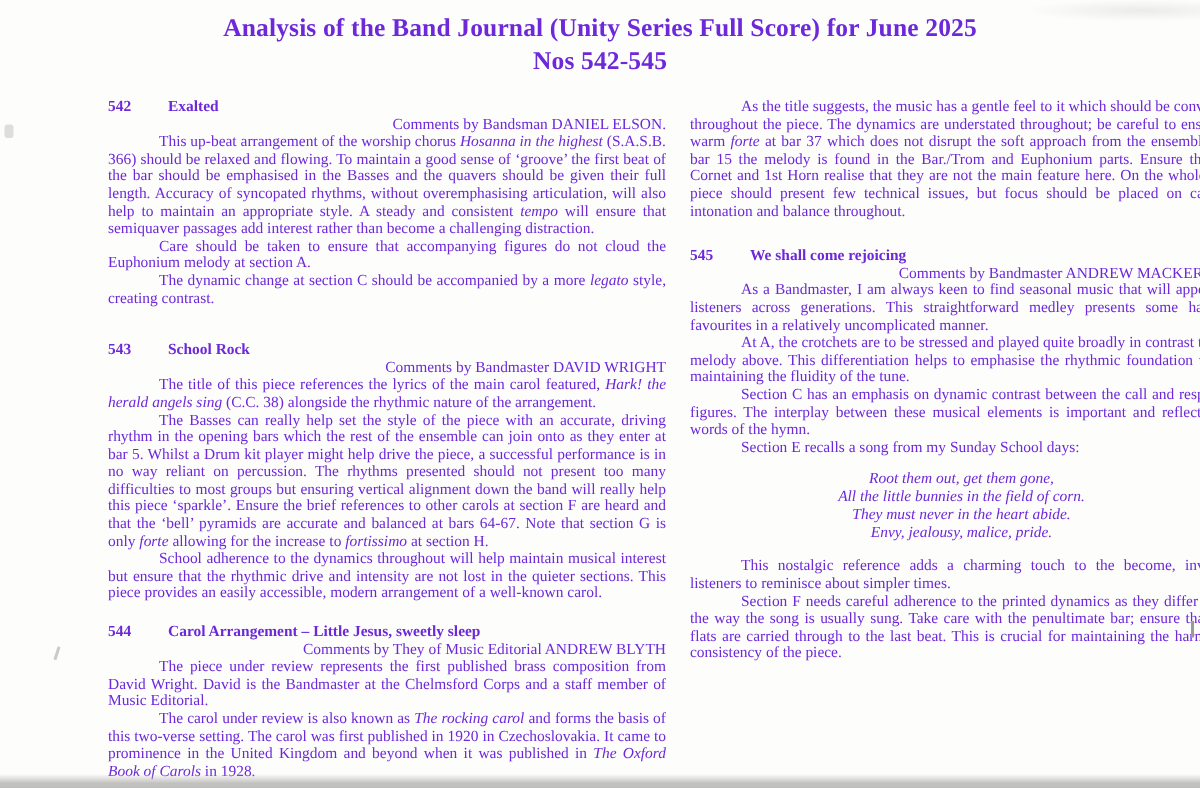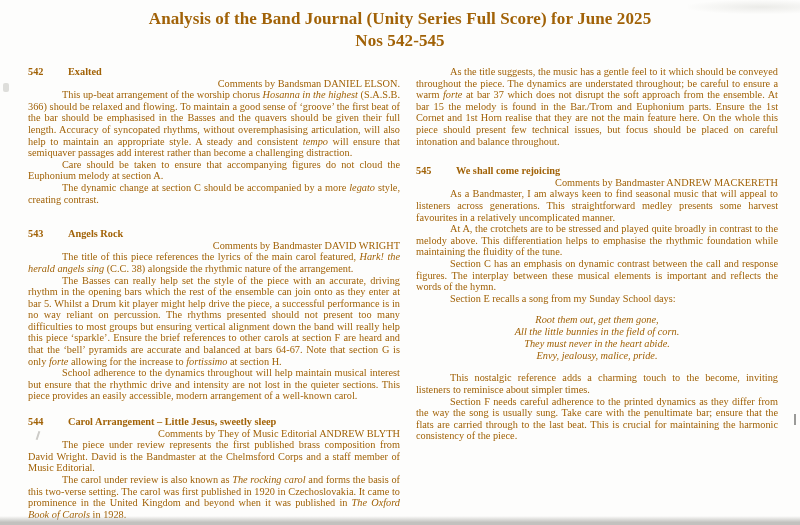--- a/index.html
+++ b/index.html
@@ -2,34 +2,35 @@
 <html><head>
 <meta charset="utf-8">
 <style>
   html,body{margin:0;padding:0;background:#888;}
   .page{
     position:relative;
     width:800px;height:525px;
     background:#fdfdfc;
     overflow:hidden;
     font-family:"Liberation Serif","DejaVu Serif",serif;
-    color:#a16207;
+    color:#6d28d9;
   }
   
   .doc-title{
     position:absolute;top:8px;left:0;width:800px;
     text-align:center;font-weight:bold;
     font-size:17px;line-height:22px;
     letter-spacing:.1px;
   }
   
   .col{
     position:absolute;top:66px;
     font-size:10.3px;line-height:11.6px;
     text-align:justify;
+    margin-left:44px;
   }
   .col-left{left:28px;width:372px;}
   .col-right{left:416px;width:362px;}
   
   .section-heading{font-weight:bold;text-align:left;}
   .section-number{display:inline-block;width:40px;}
   .byline{text-align:right;}
   p.para{margin:0;text-indent:34px;}
   .gap-l1{margin-top:23px;}
   .gap-l2{margin-top:14px;}
@@ -79,21 +80,21 @@
         <span class="section-number">542</span><span class="section-title">Exalted</span>
       </div>
       <div class="byline">Comments by Bandsman DANIEL ELSON.</div>
       <p class="para">This up-beat arrangement of the worship chorus <i>Hosanna in the highest</i> (S.A.S.B. 366) should be relaxed and flowing. To maintain a good sense of ‘groove’ the first beat of the bar should be emphasised in the Basses and the quavers should be given their full length. Accuracy of syncopated rhythms, without overemphasising articulation, will also help to maintain an appropriate style. A steady and consistent <i>tempo</i> will ensure that semiquaver passages add interest rather than become a challenging distraction.</p>
       <p class="para">Care should be taken to ensure that accompanying figures do not cloud the Euphonium melody at section A.</p>
       <p class="para">The dynamic change at section C should be accompanied by a more <i>legato</i> style, creating contrast.</p>
     </div>
 
     <div class="section gap-l1">
       <div class="section-heading">
-        <span class="section-number">543</span><span class="section-title">Angels Rock</span>
+        <span class="section-number">543</span><span class="section-title">School Rock</span>
       </div>
       <div class="byline">Comments by Bandmaster DAVID WRIGHT</div>
       <p class="para">The title of this piece references the lyrics of the main carol featured, <i>Hark! the herald angels sing</i> (C.C. 38) alongside the rhythmic nature of the arrangement.</p>
       <p class="para">The Basses can really help set the style of the piece with an accurate, driving rhythm in the opening bars which the rest of the ensemble can join onto as they enter at bar 5. Whilst a Drum kit player might help drive the piece, a successful performance is in no way reliant on percussion. The rhythms presented should not present too many difficulties to most groups but ensuring vertical alignment down the band will really help this piece ‘sparkle’. Ensure the brief references to other carols at section F are heard and that the ‘bell’ pyramids are accurate and balanced at bars 64-67. Note that section G is only <i>forte</i> allowing for the increase to <i>fortissimo</i> at section H.</p>
       <p class="para">School adherence to the dynamics throughout will help maintain musical interest but ensure that the rhythmic drive and intensity are not lost in the quieter sections. This piece provides an easily accessible, modern arrangement of a well-known carol.</p>
     </div>
 
     <div class="section gap-l2">
       <div class="section-heading">
         <span class="section-number">544</span><span class="section-title">Carol Arrangement – Little Jesus, sweetly sleep</span>

